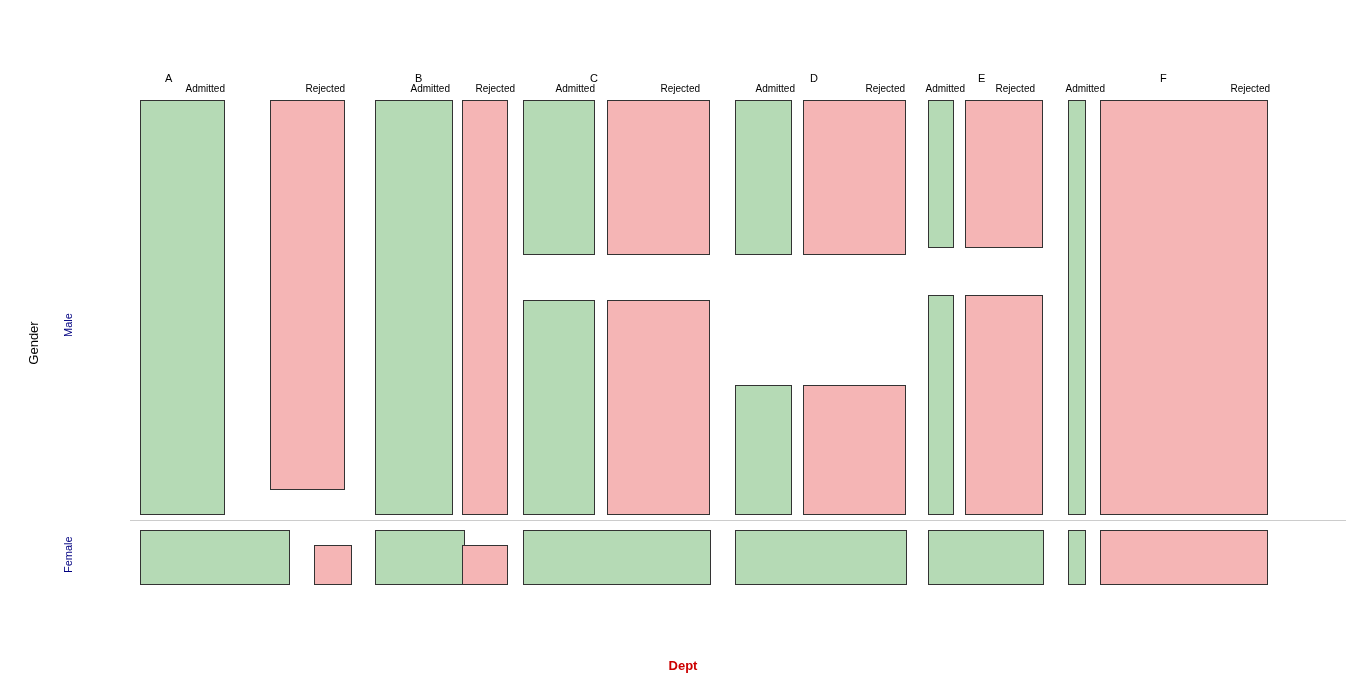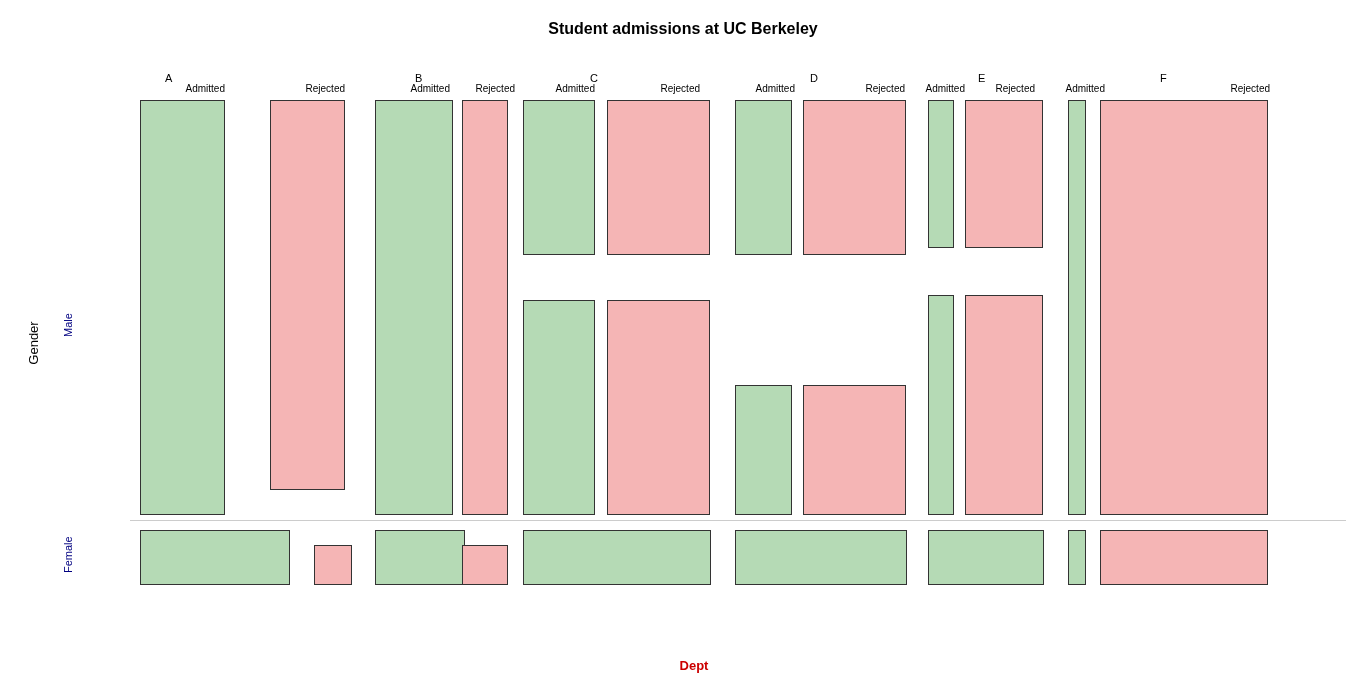--- a/index.html
+++ b/index.html
@@ -33,21 +33,20 @@
       white-space: nowrap;
     }
     .axis-label-x {
       position: absolute;
       bottom: 10px;
       left: 50%;
       transform: translateX(-50%);
       font-size: 13px;
       color: #c00;
       font-weight: bold;
-      margin-left: 11px;
     }
     .gender-label {
       position: absolute;
       font-size: 11px;
       color: #000080;
       writing-mode: vertical-rl;
       transform: rotate(180deg);
       text-align: center;
     }
     .bar {
@@ -67,21 +66,20 @@
       position: absolute;
       font-size: 11px;
       color: #000;
       text-align: center;
     }
   </style>
 </head>
 <body>
 
 <div class="chart-container">
-  <div class="chart-title">Student admissions at UC Berkeley</div>
 
   <div class="axis-label-y" style="left:12px;top:50%;">Gender</div>
 
   <div class="gender-label" style="left:62px; top:155px; height:340px; line-height:1.2; font-size:11px; color:#000080;">Male</div>
   <div class="gender-label" style="left:62px; top:520px; height:70px; line-height:1.2; font-size:11px; color:#000080;">Female</div>
 
   <div class="axis-label-x" style="bottom:12px; left:50%; color:#cc0000; font-size:13px; position:absolute; transform:translateX(-50%);">Dept</div>
 
   <div class="dept-label" style="position:absolute; left:165px; top:72px; font-size:11px;">A</div>
   <div class="bar-label" style="position:absolute; left:140px; top:83px; width:85px; font-size:10px;">Admitted</div>

